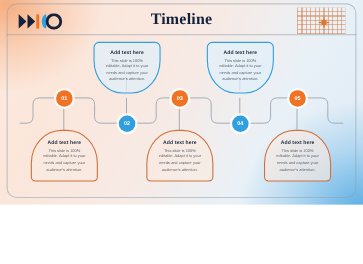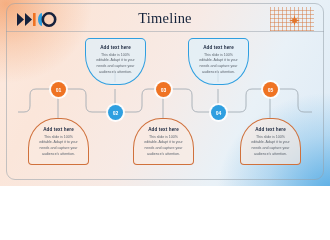--- a/index.html
+++ b/index.html
@@ -30,21 +30,21 @@
     border-bottom:1px solid rgba(150,160,170,.5);
   }
   .logo{
     position:absolute;left:10px;top:9px;
     width:46px;height:15px;
   }
   .title{
     position:absolute;left:0;right:0;top:7px;
     text-align:center;
     font-family:"Liberation Serif", serif;
-    font-weight:normal;
+    font-weight:bold;
     font-size:14.5px;
     letter-spacing:.2px;
     color:#14223a;
   }
   
   .deco{
     position:absolute;right:10px;top:4px;width:44px;height:24px;
     background-image:
       repeating-linear-gradient(0deg, rgba(214,122,66,.50) 0 1px, rgba(0,0,0,0) 1px 4px),
       repeating-linear-gradient(90deg, rgba(214,122,66,.50) 0 1px, rgba(0,0,0,0) 1px 4px);

